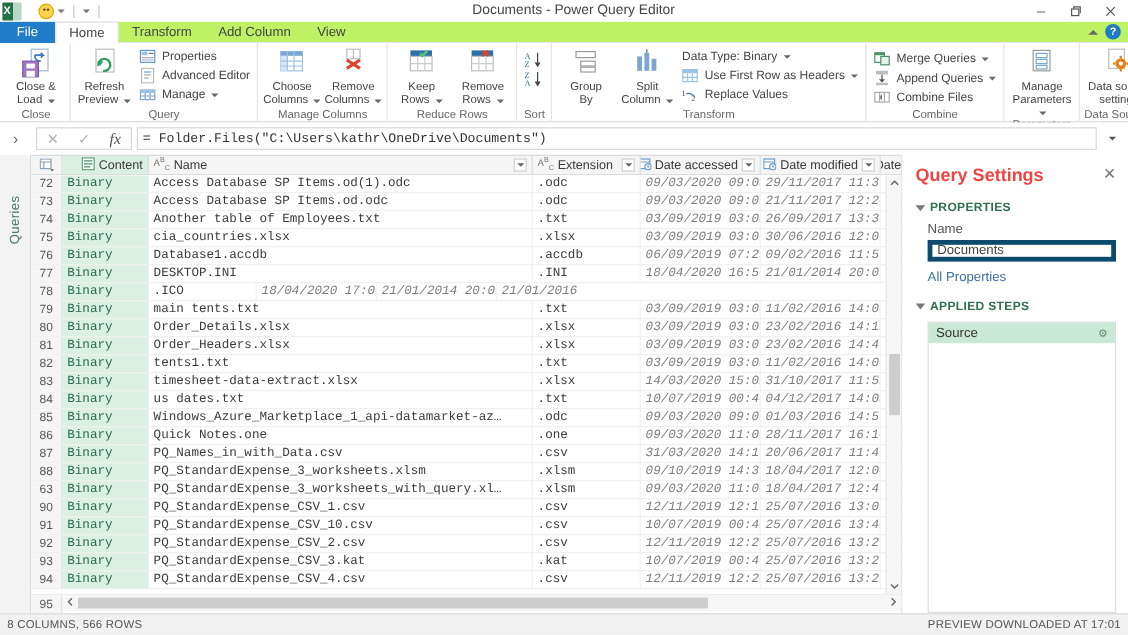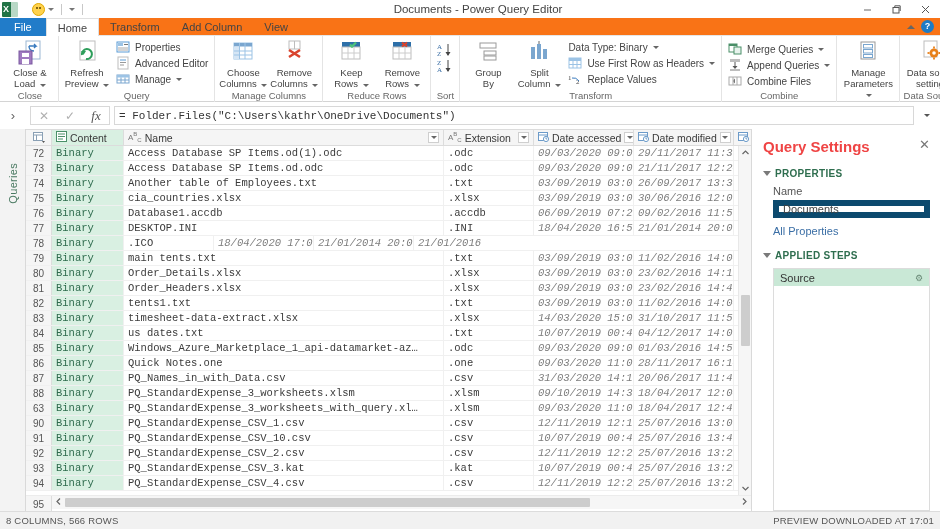--- a/index.html
+++ b/index.html
@@ -50,21 +50,21 @@
   .win-btns { margin-left: auto; display: flex; height: 18px; }
   .win-btn {
     width: 29px; height: 18px; display: flex; align-items: center;
     justify-content: center; color: #555; font-size: 10px;
   }
   .win-btn svg { display: block; }
 
   
   .ribbon-tabs {
     height: 18px; display: flex; align-items: stretch;
-    background: #f97316; border-bottom: 1px solid #e6e6e6; flex: 0 0 18px;
+    background: #bef264; border-bottom: 1px solid #e6e6e6; flex: 0 0 18px;
   }
   .tab {
     padding: 0 11px; display: flex; align-items: center;
     font-size: 11px; color: #444; height: 18px;
   }
   .tab.file { background: #217cc9; color: #fff; padding: 0 14px; }
   .tab.active {
     border-left: 1px solid #e0e0e0; border-right: 1px solid #e0e0e0;
     border-top: 1px solid #e0e0e0; background: #fff; position: relative; top: 0;
   }
@@ -143,21 +143,21 @@
   .gridwrap { flex: 1; display: flex; flex-direction: column; min-width: 0; border-right: 1px solid #d9d9d9; }
 
   
   .ghead {
     height: 17px; display: flex; background: #f5f5f5;
     border-bottom: 1px solid #dcdcdc; border-top: 1px solid #dcdcdc; flex: 0 0 17px;
   }
   .gh-cell {
     display: flex; align-items: center; gap: 3px; padding: 0 4px;
     border-right: 1px solid #dcdcdc; font-size: 10.5px; color: #3a3a3a;
-    overflow: hidden; white-space: nowrap;
+    overflow: hidden; white-space: nowrap; justify-content: flex-end;
   }
   .gh-cell.rownum { flex: 0 0 26px; justify-content: center; padding: 0; }
   .gh-cell .dd {
     margin-left: auto; width: 11px; height: 11px; border: 1px solid #cfcfcf;
     background: #fff; display: flex; align-items: center; justify-content: center; flex: 0 0 11px;
   }
   .typeic { font-size: 8px; color: #777; }
 
   .gbody { flex: 1; overflow: hidden; position: relative; background: #fff; }
   .grow { height: 15px; display: flex; border-bottom: 1px solid #f0f0f0; }
@@ -213,21 +213,21 @@
     display: flex; align-items: center; gap: 4px;
     margin-top: 13px; font-size: 10px; font-weight: bold;
     color: #2f6e4f; letter-spacing: 0.3px;
   }
   .tri {
     width: 0; height: 0; border-left: 4px solid transparent;
     border-right: 4px solid transparent; border-top: 5px solid #7a7a7a;
   }
   .qs-sublabel { font-size: 11px; color: #555; margin: 6px 0 3px 10px; }
   .qs-input {
-    margin-left: 10px; height: 18px; border: 6px solid #0c4a6e; background: #fff;
+    margin-left: 10px; height: 18px; border: 4px solid #0c4a6e; background: #fff;
     font-size: 11px; color: #444; padding: 0 4px; display: flex; align-items: center;
   }
   .qs-link { margin: 7px 0 0 10px; font-size: 11px; color: #3a6ea5; }
   .qs-steps {
     margin: 7px 0 0 10px; border: 1px solid #dcdcdc; background: #fff;
     flex: 1; min-height: 0;
   }
   .step-item {
     height: 17px; display: flex; align-items: center; padding: 0 6px;
     background: #c9e8d6; font-size: 11px; color: #333;

